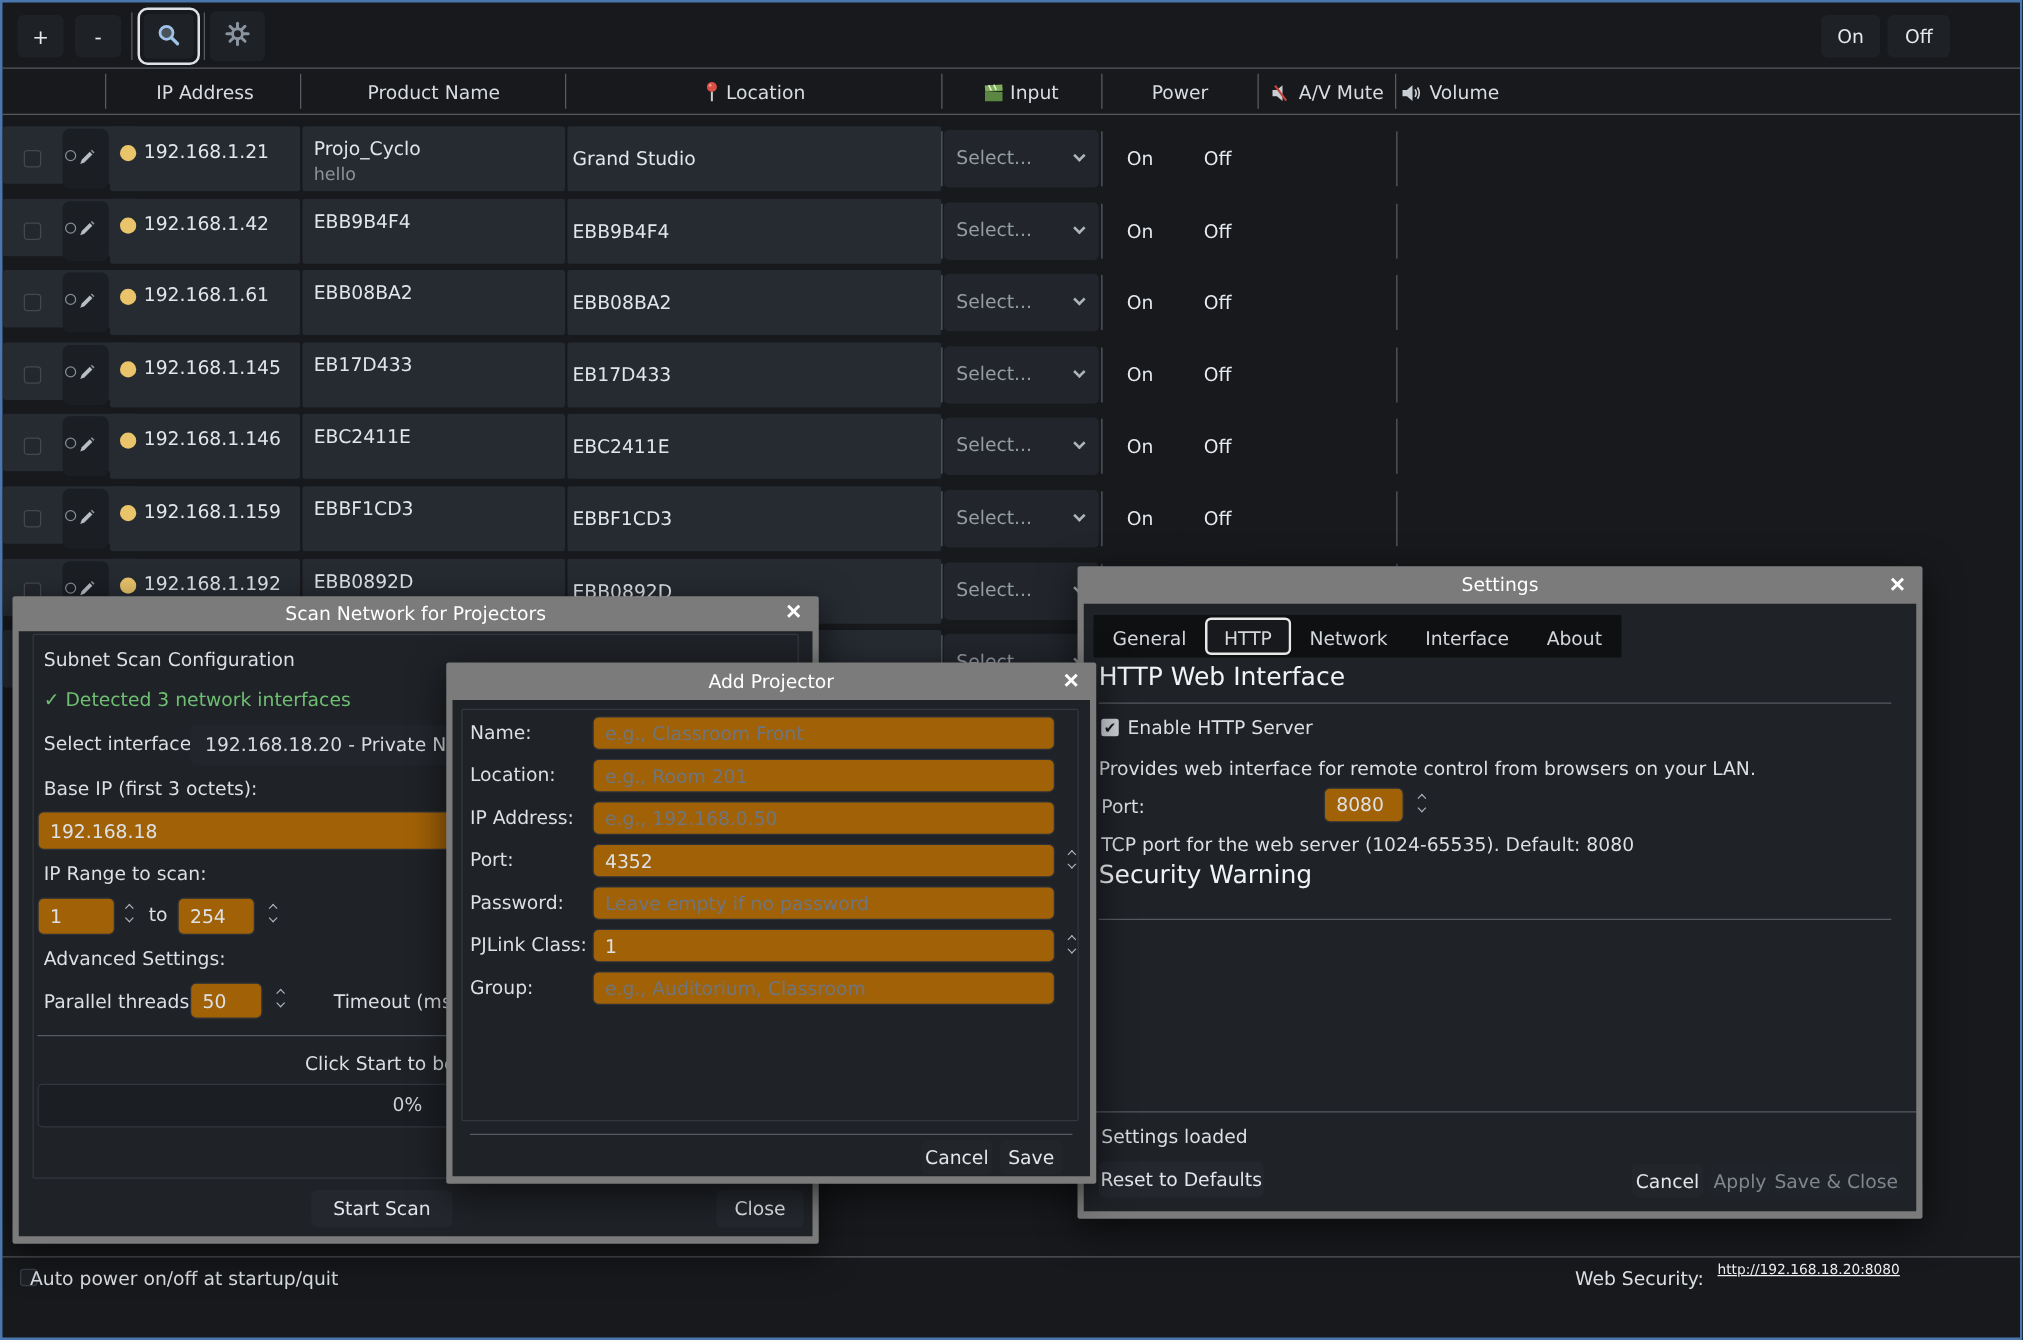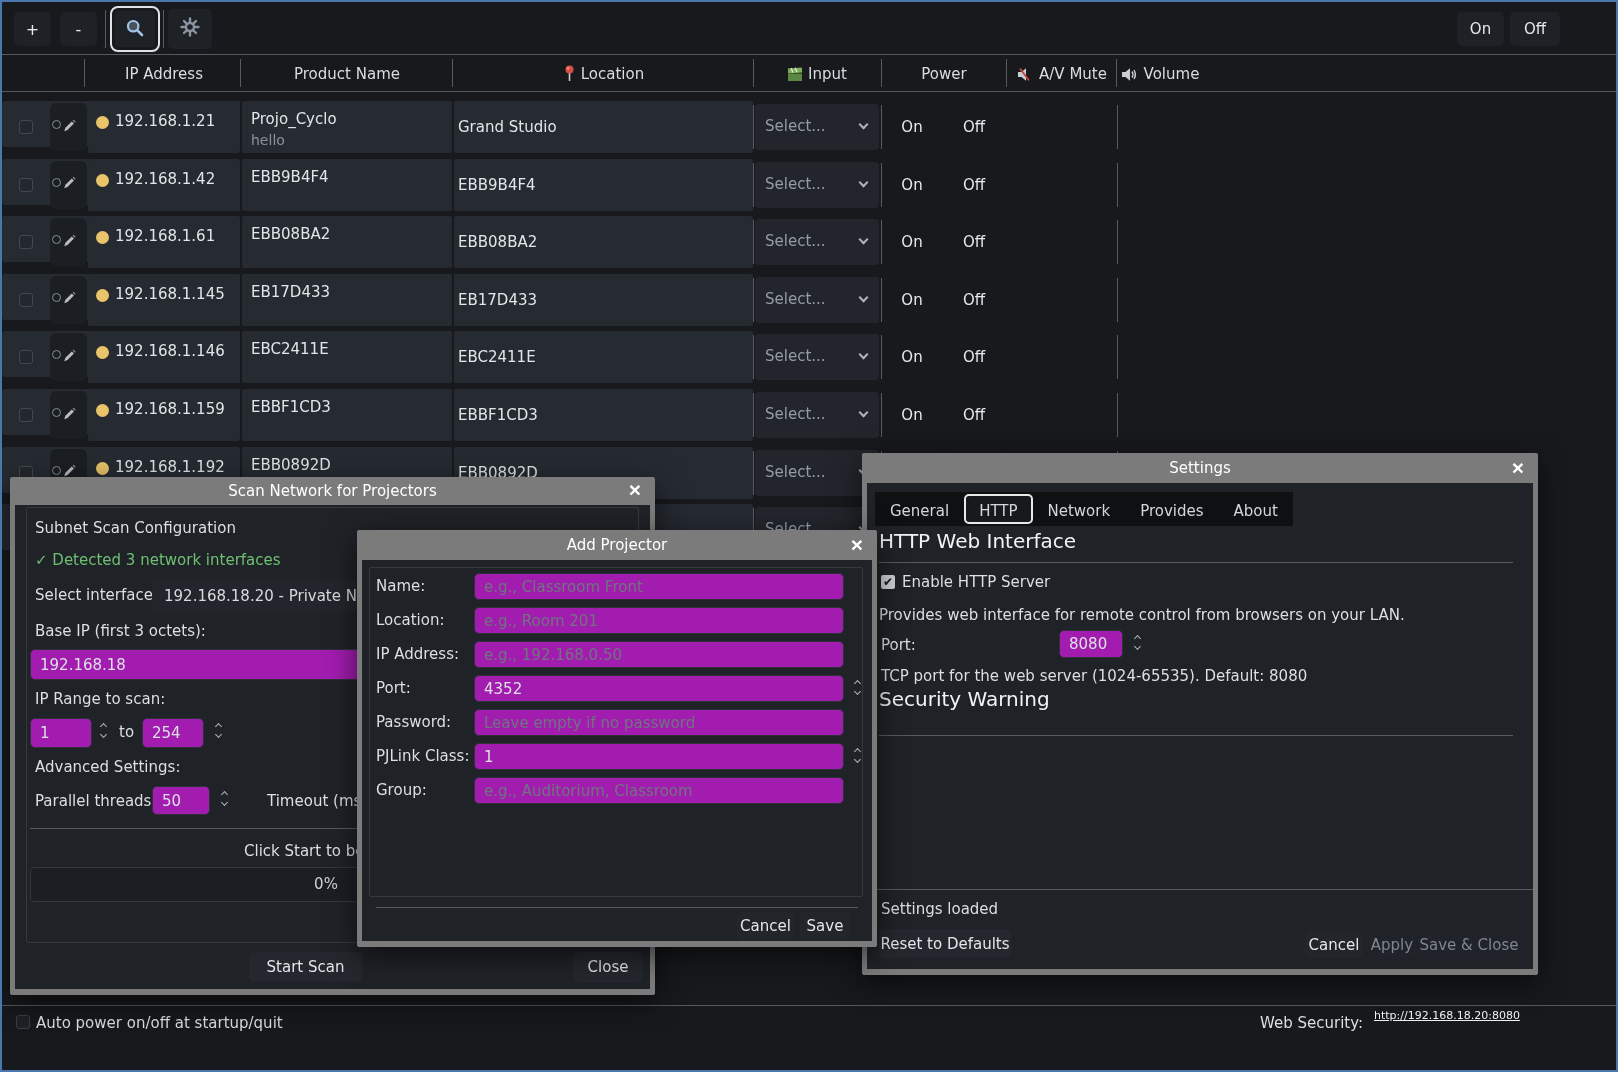--- a/index.html
+++ b/index.html
@@ -75,21 +75,21 @@
   .dlg-title { height:28px; line-height:28px; text-align:center; color:#fff; font-size:15px; position:relative; }
   .dlg-title.tall { height:32px; line-height:30px; }
   .dlg-x { position:absolute; right:8px; top:-1px; width:24px; height:100%; background:none; border:none;
            color:#fff; font-size:21px; font-weight:bold; cursor:pointer; line-height:28px; }
   .dlg-body { position:absolute; left:5px; right:5px; top:28px; bottom:6px; background:#1f2227; overflow:hidden; }
   .dlg-body.t30 { top:30px; }
   .panel { position:absolute; border:1px solid #34383f; border-radius:2px; }
   .dbtn { position:absolute; background:#24282e; border:none; border-radius:5px; color:#e3e6ea;
           font:15px "DejaVu Sans",sans-serif; cursor:pointer; }
   .dbtn.dim { background:#20242a; color:#80868e; }
-  .field { position:absolute; background:#a21caf; border:1px solid #2e3238; border-radius:5px;
+  .field { position:absolute; background:#a16207; border:1px solid #2e3238; border-radius:5px;
            color:#dde1e6; font:15px "DejaVu Sans",sans-serif; padding:0 9px; outline:none; }
   .field::placeholder { color:#6e757e; opacity:1; }
   .lbl { position:absolute; color:#dcdfe3; }
 
   .dlg-scan { left:8px; top:475px; width:645px; height:518px; z-index:10; }
   .dlg-add  { left:355px; top:528px; width:520px; height:417px; z-index:30; }
   .dlg-set  { left:860px; top:451px; width:676px; height:522px; z-index:20; }
 
   
   .sc-panel { left:11px; top:2px; width:613px; height:436px; }
@@ -146,21 +146,21 @@
   .st-warn { position:absolute; left:14px; top:261px; width:622px; line-height:25px; color:#e0a23f; }
   .st-status { left:14px; top:417px; }
   .st-reset { left:12px; top:446px; width:132px; height:29px; }
   .st-cancel { left:438px; top:448px; width:58px; height:27px; background:#22262b; }
   .st-apply { left:501px; top:448px; width:48px; height:27px; }
   .st-saveclose { left:552px; top:448px; width:100px; height:27px; }
 
   
   .sb-check { position:absolute; left:14px; top:1013px; width:14px; height:14px; background:#1e2227;
               border:1px solid #3a3f46; border-radius:3px; cursor:pointer; }
-  .sb-label { position:absolute; left:34px; top:1012px; color:#dcdfe3; }
+  .sb-label { position:absolute; left:22px; top:1012px; color:#dcdfe3; }
   .wi-label { position:absolute; left:1258px; top:1012px; color:#dcdfe3; }
   .wi-link { position:absolute; left:1372px; top:1007px; color:#eef0f2; font-size:11px;
              text-decoration:underline; cursor:pointer; }
 </style>
 </head>
 <body>
 
 <div id="app">
 
   <button class="tbtn btn-plus">+</button>
@@ -521,21 +521,21 @@
   <div class="dlg dlg-set">
     <div class="dlg-title tall">
       <span>Settings</span>
       <button class="dlg-x" style="line-height:30px">×</button>
     </div>
     <div class="dlg-body t30">
       <div class="st-tabs" id="st-tabs">
           <div class="st-tab">General</div>
           <div class="st-tab active">HTTP</div>
           <div class="st-tab">Network</div>
-          <div class="st-tab">Provides</div>
+          <div class="st-tab">Interface</div>
           <div class="st-tab">About</div>
         </div>
       <div class="st-h1" style="left:12px;top:46px">HTTP Web Interface</div>
       <div class="st-hr" style="left:12px;top:79px;width:634px"></div>
       <div class="st-check">✔</div>
       <div class="lbl st-check-lbl">Enable HTTP Server</div>
       <div class="lbl st-desc">Provides web interface for remote control from browsers on your LAN.</div>
       <div class="lbl st-port-lbl">Port:</div>
       <input class="field st-port" value="8080" style="">
       <span class="spin st-port-ar">

